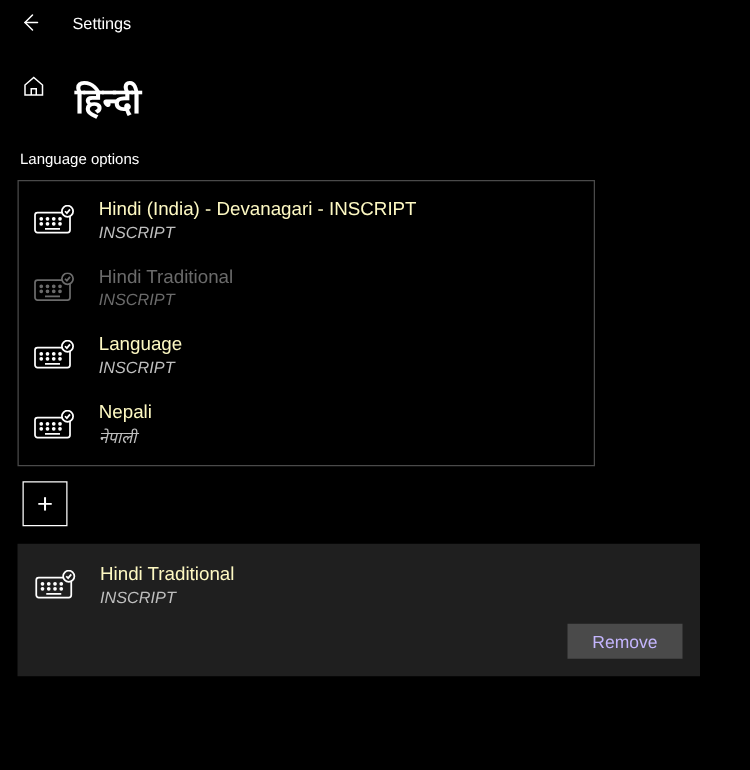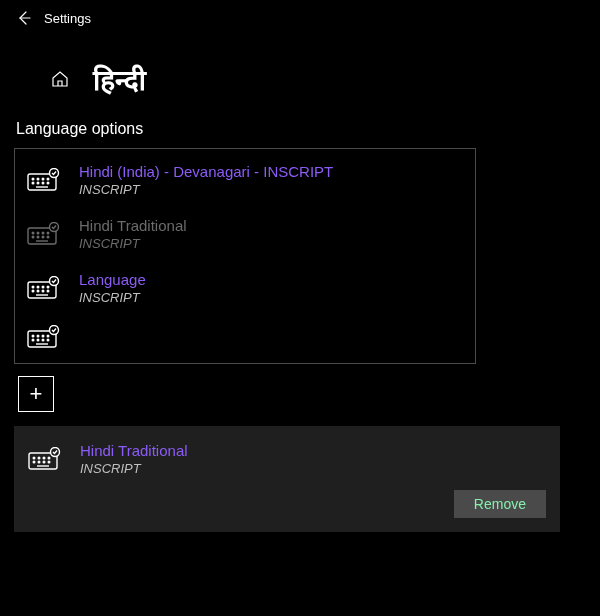--- a/index.html
+++ b/index.html
@@ -9,39 +9,37 @@
       background: #000;
       color: #fff;
       font-family: "Segoe UI", -apple-system, sans-serif;
       font-size: 14px;
       overflow: hidden;
     }
     .header {
       display: flex;
       align-items: center;
       padding: 10px 8px 10px 16px;
-      gap: 12px;
+      gap: 26px;
     }
     .back-icon svg, .home-icon svg { display: block; }
     .header-title { font-size: 13px; font-weight: 400; }
     .title-row {
       display: flex;
-      align-items: center;
       gap: 24px;
       padding: 24px 16px 8px 18px;
-      margin-left: 33px;
     }
     .page-title {
       font-size: 28px;
       font-weight: 600;
       font-family: "Nirmala UI", "Segoe UI", sans-serif;
     }
     .content { padding: 14px 12px 0 14px; }
     .section-heading {
-      font-size: 16px;
+      font-size: 12px;
       font-weight: 400;
       margin-bottom: 10px;
       padding-left: 2px;
     }
     .keyboard-list-box {
       border: 1px solid #4a4a4a;
       padding: 4px 0;
       width: 462px;
     }
     .keyboard-item {
@@ -49,21 +47,21 @@
       align-items: center;
       gap: 18px;
       padding: 10px 12px;
       cursor: pointer;
     }
     .keyboard-item.disabled .kb-name,
     .keyboard-item.disabled .kb-sub,
     .keyboard-item.disabled .kb-icon { color: #6b6b6b; }
     .kb-icon { width: 34px; flex-shrink: 0; display: flex; align-items: center; justify-content: center; }
     .kb-text { display: flex; flex-direction: column; gap: 2px; }
-    .kb-name { font-size: 15px; color: #8b5cf6; }
+    .kb-name { font-size: 15px; color: #fef9c3; }
     .kb-sub { font-size: 13px; color: #bfbfbf; font-style: italic; }
     .add-keyboard-row {
       display: flex;
       align-items: center;
       gap: 16px;
       padding: 12px 0 12px 4px;
       cursor: pointer;
       width: 462px;
     }
     .plus-box {
@@ -81,21 +79,21 @@
       margin-top: 2px;
       width: 546px;
       background: #1f1f1f;
       padding: 12px 14px 14px 14px;
     }
     .selected-panel .keyboard-item { padding: 4px 0 14px 0; }
     .selected-panel .button-row { display: flex; justify-content: flex-end; }
     .remove-btn {
       background: #4a4a4a;
       border: none;
-      color: #86efac;
+      color: #c4b5fd;
       font-size: 14px;
       padding: 6px 20px;
       cursor: pointer;
       font-family: inherit;
     }
   </style>
 </head>
 <body>
 
 <div class="header">
@@ -201,20 +199,24 @@
             <circle cx="21" cy="11" r="0.8" fill="#fff"></circle>
           <circle cx="6" cy="15" r="0.8" fill="#fff"></circle>
             <circle cx="11" cy="15" r="0.8" fill="#fff"></circle>
             <circle cx="16" cy="15" r="0.8" fill="#fff"></circle>
             <circle cx="21" cy="15" r="0.8" fill="#fff"></circle>
           <line x1="9" y1="19" x2="21" y2="19"></line>
           <circle cx="27" cy="5" r="4.5" fill="#000"></circle>
             <path d="M25 5 L26.5 6.5 L29 3.5"></path>
         </svg>
       </span>
+      <span class="kb-text">
+        <span class="kb-name">Nepali</span>
+        <span class="kb-sub">नेपाली</span>
+      </span>
     </div>
   </div>
 
   <div class="add-keyboard-row">
     <span class="plus-box">+</span>
   </div>
 
   <div class="selected-panel">
     <div class="keyboard-item">
       <span class="kb-icon">

